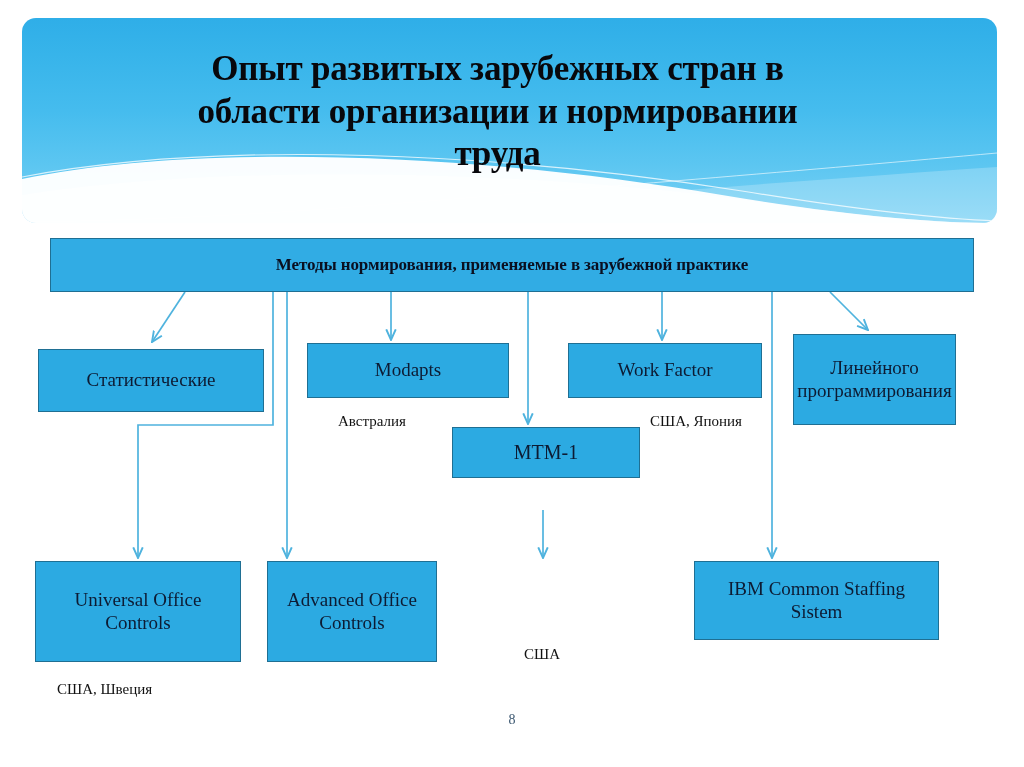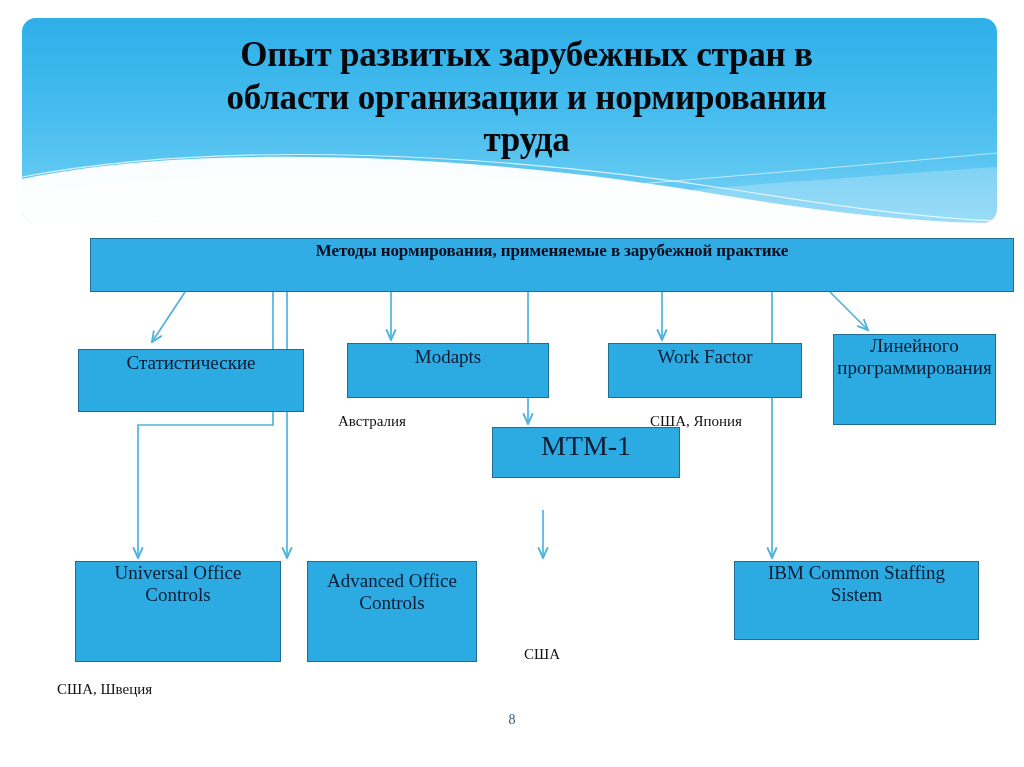--- a/index.html
+++ b/index.html
@@ -31,29 +31,29 @@
   #header-banner .wave-svg {
     position: absolute;
     left: 0;
     bottom: 0;
     width: 100%;
     height: 90px;
     display: block;
   }
   #header-title {
     position: absolute;
-    left: 39px;
+    left: 10px;
     top: 18px;
     width: 975px;
     height: 205px;
     display: flex;
     flex-direction: column;
     align-items: center;
     justify-content: flex-start;
-    padding-top: 16px;
+    padding-top: 30px;
     box-sizing: border-box;
     pointer-events: none;
   }
   #header-title .tline {
     font-family: "Liberation Serif", "DejaVu Serif", serif;
     font-weight: bold;
     font-size: 35px;
     line-height: 1.22;
     color: #08080c;
     text-align: center;
@@ -77,38 +77,38 @@
     height: 767px;
     pointer-events: none;
   }
 
   .node {
     position: absolute;
     box-sizing: border-box;
     background: #2CAAE2;
     border: 1.4px solid #1F6F93;
     display: flex;
+    align-items: center;
     justify-content: center;
     text-align: center;
     color: #0d1b33;
     font-family: "Liberation Serif", "DejaVu Serif", serif;
     line-height: 1.16;
     padding: 2px 4px;
-    margin-left: 40px;
   }
   .node.root {
     background: #31ACE4;
     border: 1.6px solid #1F6F93;
     font-weight: bold;
     font-size: 17px;
     color: #0a0f20;
     letter-spacing: -0.1px;
   }
   .node.lvl2 { font-size: 19px; }
-  .node.lvl3 { font-size: 28px; }
+  .node.lvl3 { font-size: 20px; }
   .node.leaf { font-size: 19px; }
 
   .caption {
     position: absolute;
     font-family: "Liberation Serif", "DejaVu Serif", serif;
     font-size: 15px;
     color: #111111;
     white-space: nowrap;
     text-align: center;
   }

